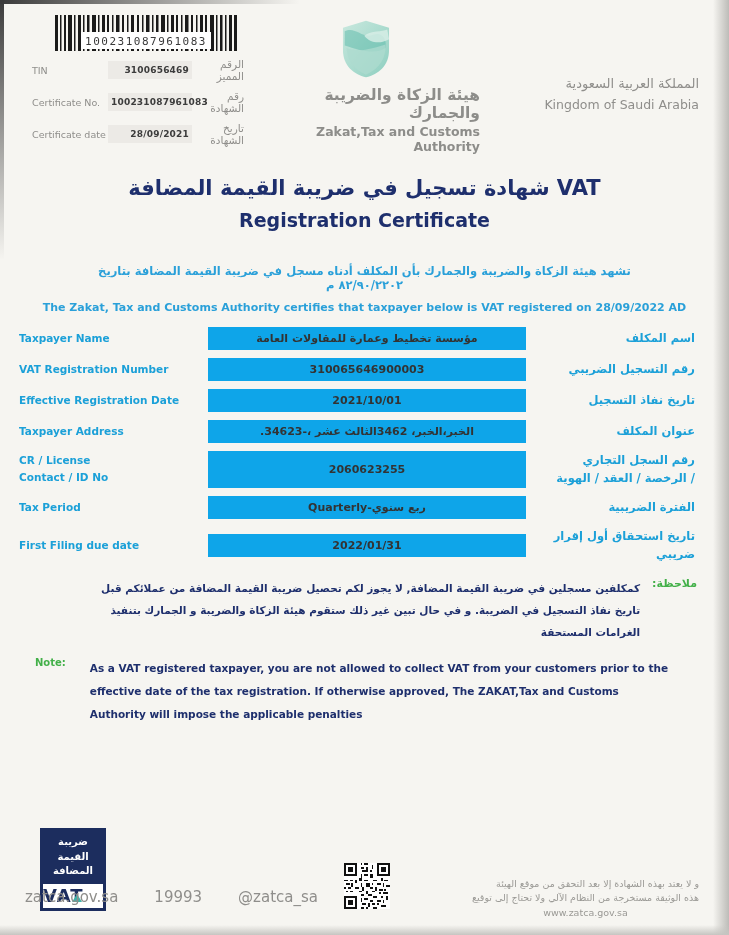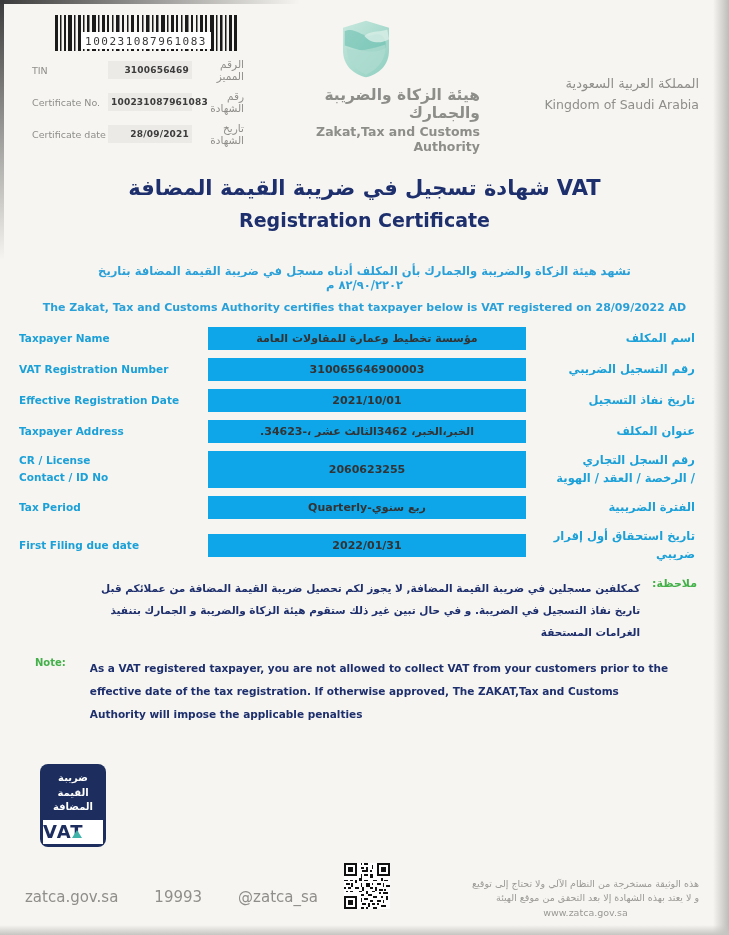--- a/index.html
+++ b/index.html
@@ -65,21 +65,21 @@
   .note-block { position:absolute; top:577px; left:0; width:100%; }
   .note-row-ar { display:flex; direction:rtl; padding:0 32px 0 80px; }
   .note-label-ar { color:#43b049; font-weight:bold; font-size:11px; white-space:nowrap; margin-left:12px; }
   .note-text-ar { font-size:10.5px; font-weight:bold; color:#1e2f6d; text-align:right;
                   line-height:2.1; direction:rtl; }
   .note-row-en { display:flex; padding:0 60px 0 35px; margin-top:14px; }
   .note-label-en { color:#43b049; font-weight:bold; font-size:10px; white-space:nowrap; margin-right:24px; }
   .note-text-en { font-size:10.5px; font-weight:bold; color:#1e2f6d; line-height:2.2; }
 
   
-  .vat-logo { position:absolute; left:40px; top:764px; width:66px; border-radius:8px;
+  .vat-logo { position:absolute; left:40px; top:828px; width:66px; border-radius:0;
               overflow:hidden; background:#1c2d5e; }
   .vat-logo-ar { color:#fff; font-weight:bold; font-size:10px; line-height:1.45;
                  text-align:center; direction:rtl; white-space:pre-line; padding:7px 4px 5px 4px; }
   .vat-logo-band { background:#ffffff; margin:0 3px 3px 3px; text-align:left;
                    position:relative; padding:1px 0 2px 0; }
   .vat-logo-text { font-size:18px; font-weight:bold; color:#1c2d5e; letter-spacing:1px; }
   .vat-tri { position:absolute; left:29px; top:10px; width:0; height:0;
              border-left:5px solid transparent; border-right:5px solid transparent;
              border-bottom:8px solid #3fb3a9; }
 
@@ -349,16 +349,16 @@
       <rect x="18" y="22" width="1" height="1"></rect>
         <rect x="20" y="23" width="3" height="1"></rect>
         <rect x="9" y="24" width="2" height="1"></rect>
       <rect x="12" y="24" width="1" height="1"></rect>
         <rect x="16" y="24" width="2" height="1"></rect>
     </g>
   </svg>
 </div>
 
 <div class="disclaimer">
+  <div>و لا يعتد بهذه الشهادة إلا بعد التحقق من موقع الهيئة</div>
   <div>هذه الوثيقة مستخرجة من النظام الآلي ولا تحتاج إلى توقيع</div>
-  <div>و لا يعتد بهذه الشهادة إلا بعد التحقق من موقع الهيئة</div>
   <div class="www">www.zatca.gov.sa</div>
 </div>
 
 </body></html>

